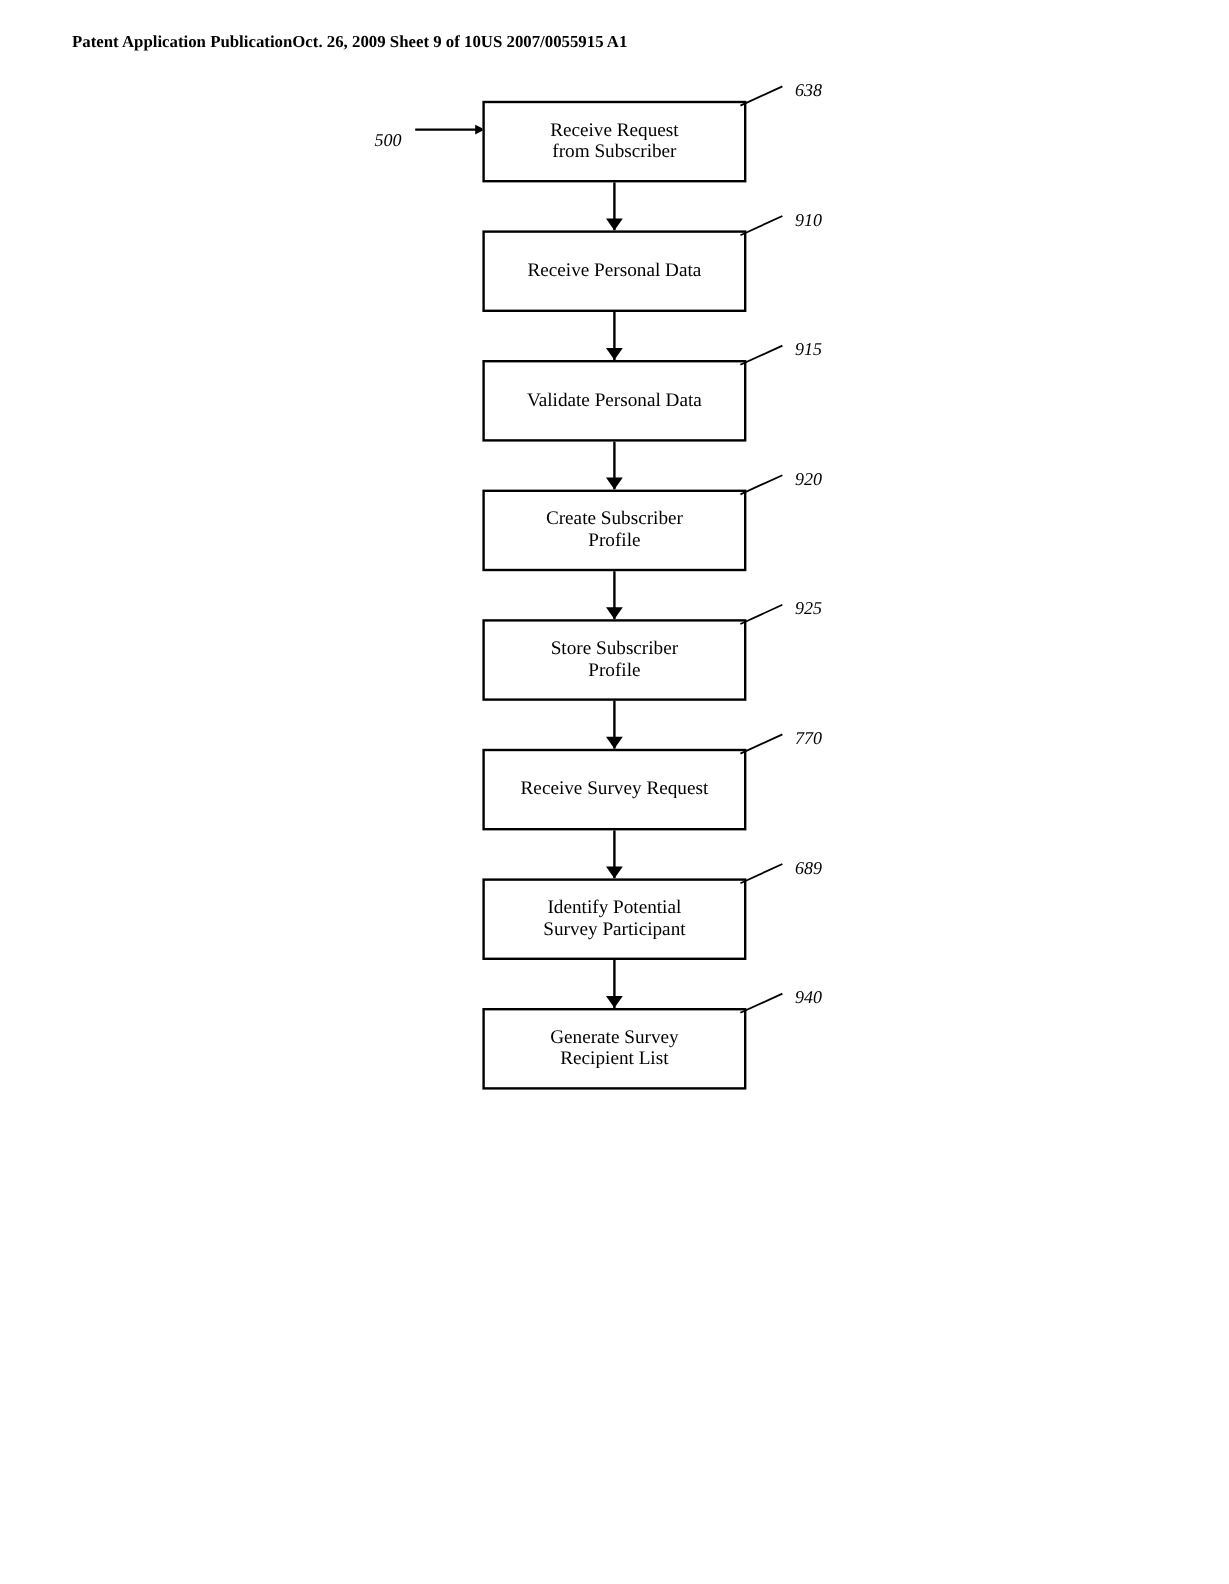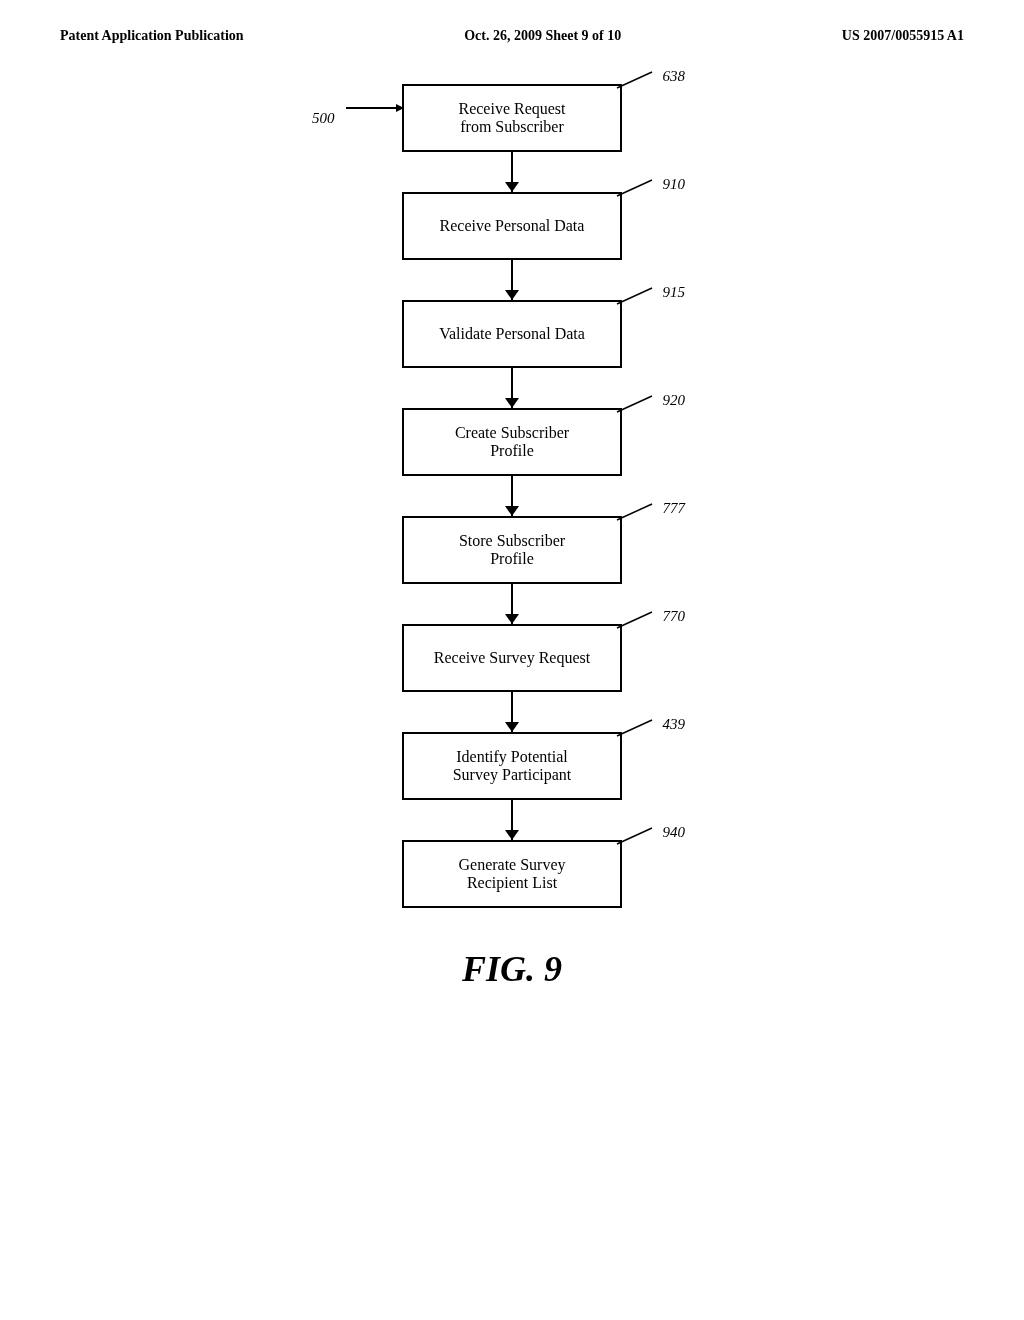--- a/index.html
+++ b/index.html
@@ -6,21 +6,20 @@
     body {
       background: #fff;
       font-family: 'Times New Roman', Times, serif;
       width: 1024px;
       min-height: 1320px;
       position: relative;
     }
 
     .header {
       display: flex;
-      justify-content: space-between;
       padding: 28px 60px 0 60px;
       font-size: 14px;
       font-weight: bold;
     }
 
     .diagram-area {
       position: relative;
       width: 100%;
       padding: 20px 0;
     }
@@ -121,38 +120,37 @@
           </svg></div>
       </div>
       <div class="flow-item">
         <div class="arrow-down"></div>
         <div class="flow-box" style="position: relative;">Create Subscriber<br>Profile<span style="position: absolute; right: -65px; top: -18px; font-style: italic; font-size: 15px; font-family: &quot;Times New Roman&quot;, serif;">920</span><svg width="50" height="25" style="position: absolute; right: -47px; top: -16px; overflow: visible; pointer-events: none;">
             <line x1="35" y1="2" x2="0" y2="18" stroke="#000" stroke-width="1.5"></line>
           </svg></div>
       </div>
       <div class="flow-item">
         <div class="arrow-down"></div>
-        <div class="flow-box" style="position: relative;">Store Subscriber<br>Profile<span style="position: absolute; right: -65px; top: -18px; font-style: italic; font-size: 15px; font-family: &quot;Times New Roman&quot;, serif;">777</span><svg width="50" height="25" style="position: absolute; right: -47px; top: -16px; overflow: visible; pointer-events: none;">
+        <div class="flow-box" style="position: relative;">Store Subscriber<br>Profile<span style="position: absolute; right: -65px; top: -18px; font-style: italic; font-size: 15px; font-family: &quot;Times New Roman&quot;, serif;">925</span><svg width="50" height="25" style="position: absolute; right: -47px; top: -16px; overflow: visible; pointer-events: none;">
             <line x1="35" y1="2" x2="0" y2="18" stroke="#000" stroke-width="1.5"></line>
           </svg></div>
       </div>
       <div class="flow-item">
         <div class="arrow-down"></div>
         <div class="flow-box" style="position: relative;">Receive Survey Request<span style="position: absolute; right: -65px; top: -18px; font-style: italic; font-size: 15px; font-family: &quot;Times New Roman&quot;, serif;">770</span><svg width="50" height="25" style="position: absolute; right: -47px; top: -16px; overflow: visible; pointer-events: none;">
             <line x1="35" y1="2" x2="0" y2="18" stroke="#000" stroke-width="1.5"></line>
           </svg></div>
       </div>
       <div class="flow-item">
         <div class="arrow-down"></div>
-        <div class="flow-box" style="position: relative;">Identify Potential<br>Survey Participant<span style="position: absolute; right: -65px; top: -18px; font-style: italic; font-size: 15px; font-family: &quot;Times New Roman&quot;, serif;">439</span><svg width="50" height="25" style="position: absolute; right: -47px; top: -16px; overflow: visible; pointer-events: none;">
+        <div class="flow-box" style="position: relative;">Identify Potential<br>Survey Participant<span style="position: absolute; right: -65px; top: -18px; font-style: italic; font-size: 15px; font-family: &quot;Times New Roman&quot;, serif;">689</span><svg width="50" height="25" style="position: absolute; right: -47px; top: -16px; overflow: visible; pointer-events: none;">
             <line x1="35" y1="2" x2="0" y2="18" stroke="#000" stroke-width="1.5"></line>
           </svg></div>
       </div>
       <div class="flow-item">
         <div class="arrow-down"></div>
         <div class="flow-box" style="position: relative;">Generate Survey<br>Recipient List<span style="position: absolute; right: -65px; top: -18px; font-style: italic; font-size: 15px; font-family: &quot;Times New Roman&quot;, serif;">940</span><svg width="50" height="25" style="position: absolute; right: -47px; top: -16px; overflow: visible; pointer-events: none;">
             <line x1="35" y1="2" x2="0" y2="18" stroke="#000" stroke-width="1.5"></line>
           </svg></div>
       </div>
     </div>
 
-  <div class="fig-label">FIG. 9</div>
 </div>
 
 </body></html>

